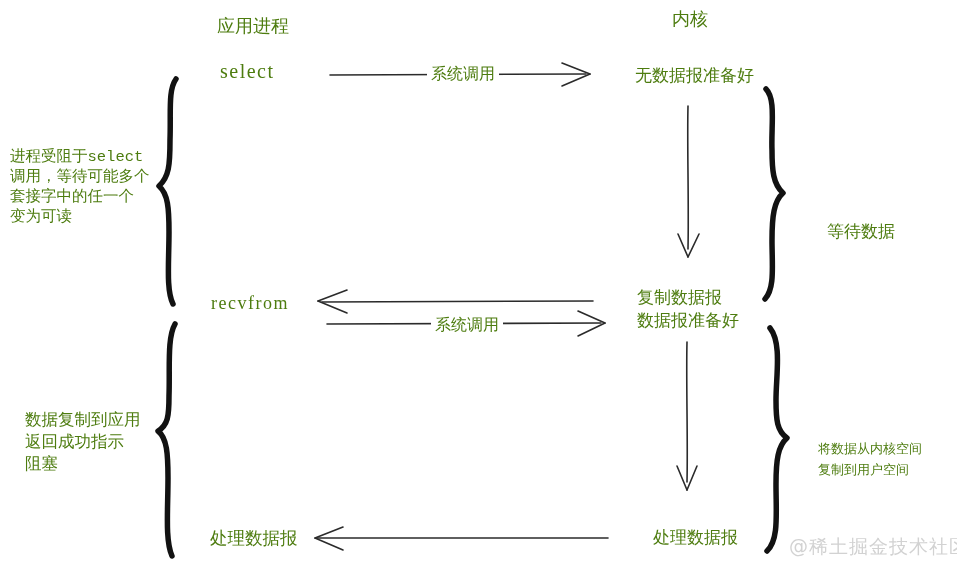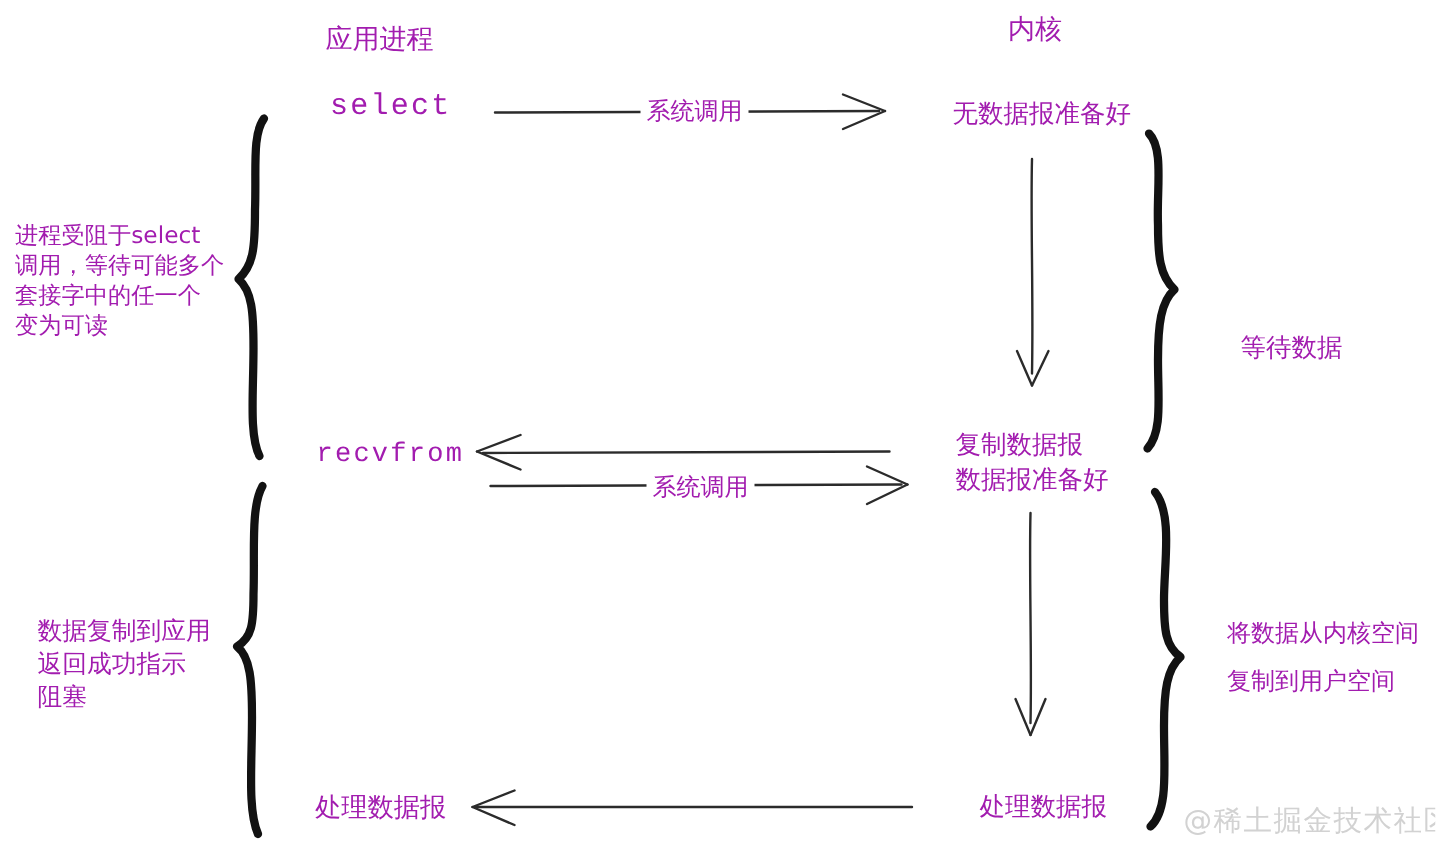--- a/index.html
+++ b/index.html
@@ -5,36 +5,36 @@
   html,body{margin:0;padding:0;background:#ffffff;}
   .stage{
     position:relative;
     width:957px;height:565px;
     background:#ffffff;
     overflow:hidden;
     font-family:"DejaVu Sans","Liberation Sans",sans-serif;
     color:#1c1c1c;
   }
   .overlay{position:absolute;left:0;top:0;width:957px;height:565px;}
-  .txt{position:absolute;white-space:nowrap;color:#a21caf;}
+  .txt{position:absolute;white-space:nowrap;color:#4d7c0f;}
   .multiline{white-space:pre-line;}
   .hdr{font-size:18px;}
   .node{font-size:17px;}
   .hand{
     font-size:20px;
     letter-spacing:1.5px;
     font-weight:500;
-    font-family:Liberation Mono, monospace;
+    font-family:Liberation Serif, serif;
   }
   .arrow-label{
     background:#ffffff;
     padding:0 4px;
     font-size:16px;
   }
-  .note{font-size:16px;}
+  .note{font-size:16px;font-family:Liberation Mono, monospace;}
   .watermark{
     font-size:19px;
     color:#d2d2d2;
     letter-spacing:1px;
   }
   .brace{fill:none;stroke:#121212;stroke-width:5.5;stroke-linecap:round;stroke-linejoin:round;}
   .stroke{fill:none;stroke:#2b2b2b;stroke-width:1.6;stroke-linecap:round;}
 </style>
 </head>
 <body>
@@ -106,18 +106,18 @@
   <div class="txt arrow-label" style="left:431px;top:315px">系统调用</div>
 
   <div class="txt note multiline" style="left:10px;top:147px;font-size:15.5px;line-height:20px">进程受阻于select
 调用，等待可能多个
 套接字中的任一个
 变为可读</div>
   <div class="txt note" style="left:827px;top:220px;font-size:17px">等待数据</div>
   <div class="txt note multiline" style="left:25px;top:410px;font-size:16.5px;line-height:22px">数据复制到应用
 返回成功指示
 阻塞</div>
-  <div class="txt note multiline" style="left:818px;top:406px;font-size:16px;line-height:32px">将数据从内核空间
+  <div class="txt note multiline" style="left:818px;top:439px;font-size:13px;line-height:21px">将数据从内核空间
 复制到用户空间</div>
 
   <div class="txt watermark" style="left:789px;top:534px">@稀土掘金技术社区</div>
 
 </div>
 
 </body></html>

